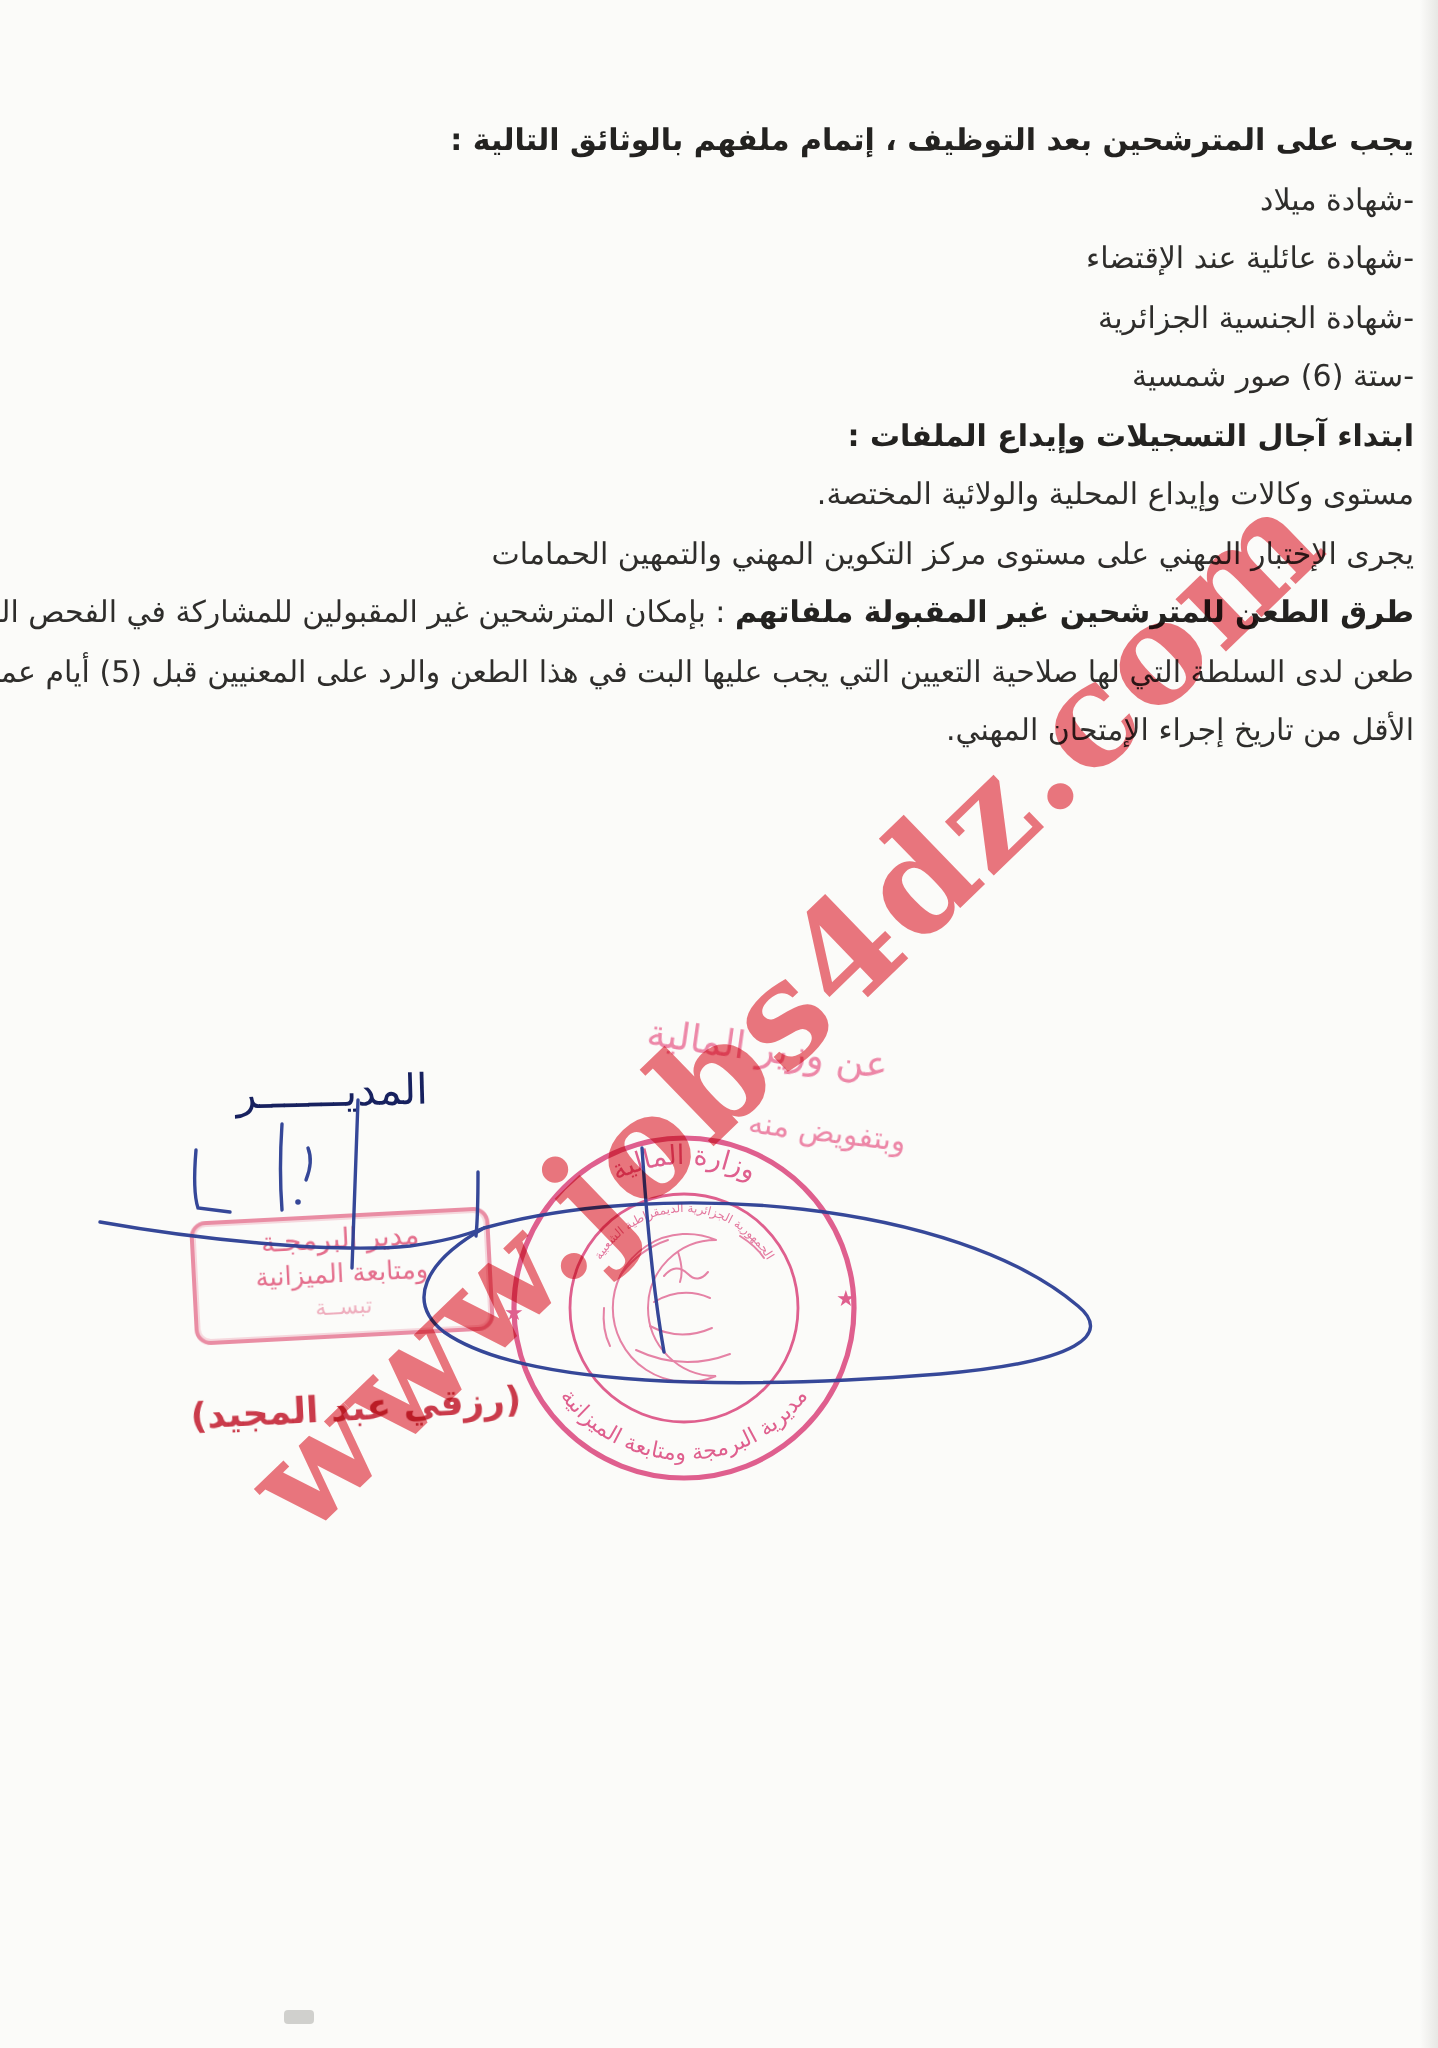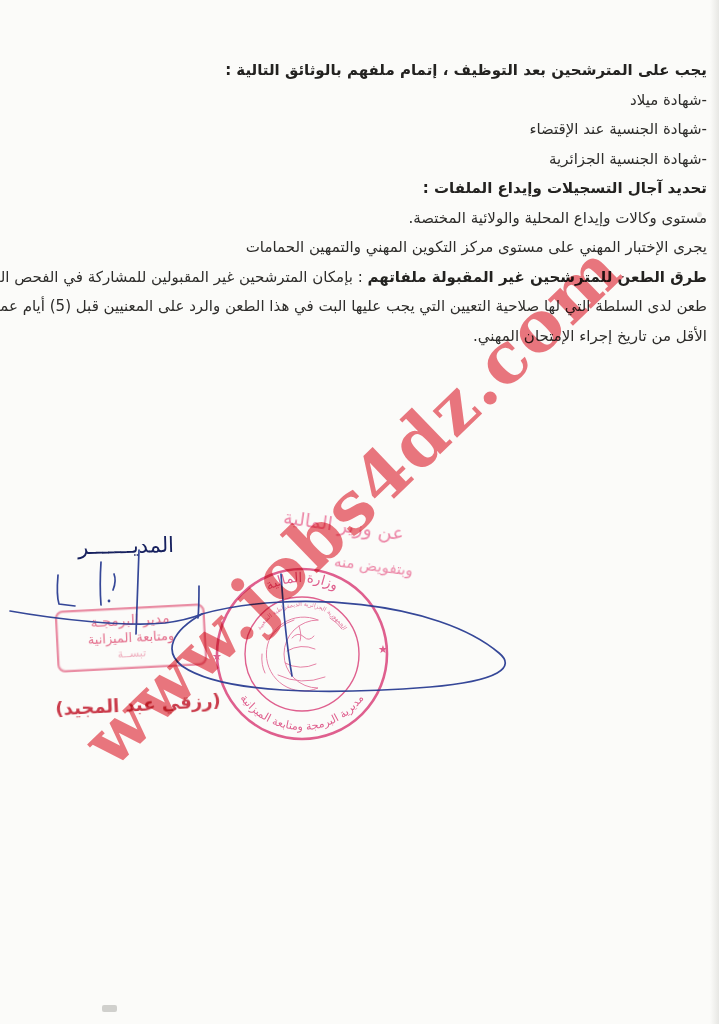--- a/index.html
+++ b/index.html
@@ -2,21 +2,21 @@
 <html lang="ar"><head>
 <meta charset="utf-8">
 <title>Scanned document</title>
 <style>
   html,body{margin:0;padding:0;}
   body{
     width:719px;height:1024px;overflow:hidden;position:relative;
     background:#fbfbf9;
     font-family:"DejaVu Sans",sans-serif;
   }
-  .page{position:absolute;inset:0;}
+  .page{position:absolute;inset:0;margin-left:40px;}
 
   
   .doc{
     position:absolute;top:56px;right:12px;left:8px;z-index:1;
     direction:rtl;color:#2e2d2b;font-size:15px;
   }
   .doc .ln{height:29.5px;line-height:29.5px;white-space:nowrap;text-align:right;}
   .doc .b,.doc b{font-weight:bold;color:#232220;}
 
   
@@ -79,23 +79,24 @@
   .speck2{left:697px;top:212px;width:5px;height:5px;border-radius:50%;opacity:.5;}
 </style>
 </head>
 <body>
 
 <div class="page">
 
   <div class="doc">
     <div class="ln b">يجب على المترشحين بعد التوظيف ، إتمام ملفهم بالوثائق التالية :</div>
     <div class="ln">-شهادة ميلاد</div>
-    <div class="ln">-شهادة الجنسية عند الإقتضاء</div>
+    <div class="ln">-شهادة عائلية عند الإقتضاء</div>
     <div class="ln">-شهادة الجنسية الجزائرية</div>
-    <div class="ln b">تحديد آجال التسجيلات وإيداع الملفات :</div>
+    <div class="ln">-ستة (6) صور شمسية</div>
+    <div class="ln b">ابتداء آجال التسجيلات وإيداع الملفات :</div>
     <div class="ln">مستوى وكالات وإيداع المحلية والولائية المختصة.</div>
     <div class="ln">يجرى الإختبار المهني على مستوى مركز التكوين المهني والتمهين الحمامات</div>
     <div class="ln">
       <b>طرق الطعن للمترشحين غير المقبولة ملفاتهم</b><span> : بإمكان المترشحين غير المقبولين للمشاركة في الفحص المهني ، تقديم</span>
     </div>
     <div class="ln">طعن لدى السلطة التي لها صلاحية التعيين التي يجب عليها البت في هذا الطعن والرد على المعنيين قبل (5) أيام عمل على</div>
     <div class="ln">الأقل من تاريخ إجراء الإمتحان المهني.</div>
   </div>
 
   <div class="director">المديـــــــر</div>

